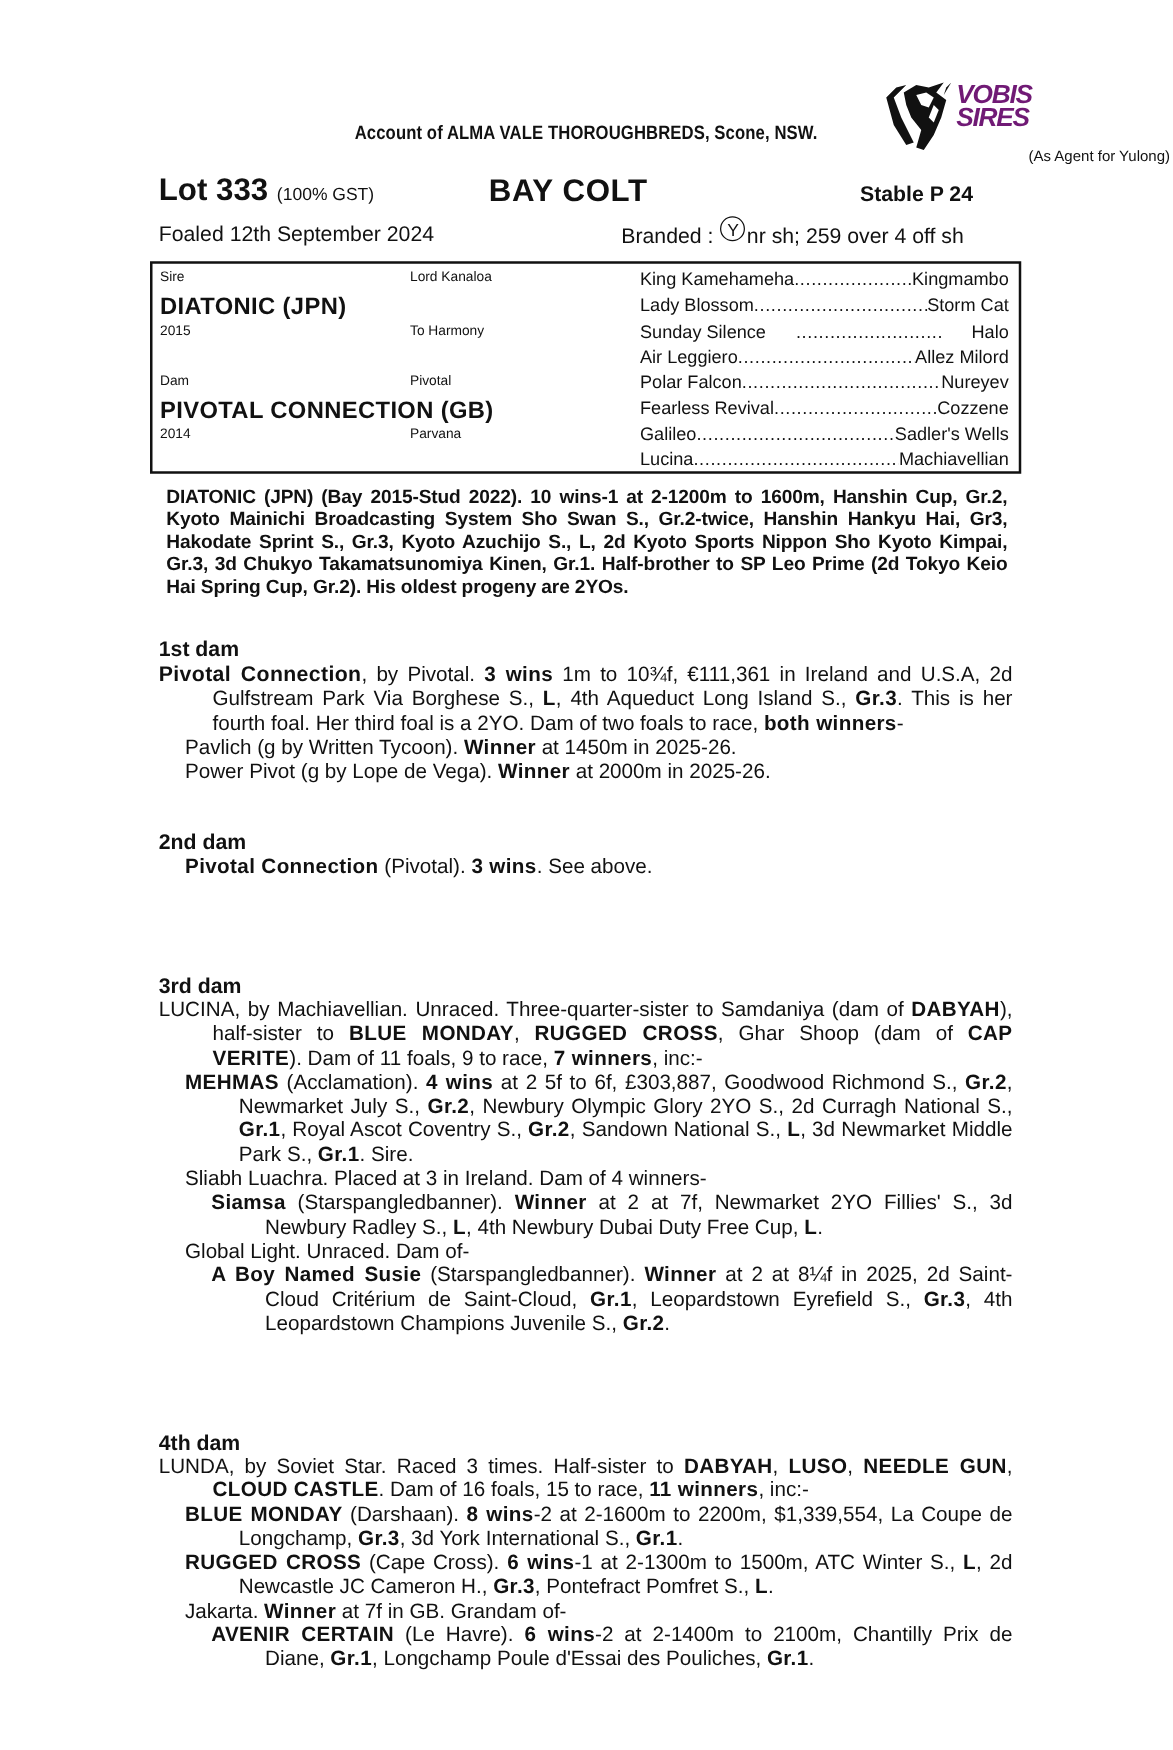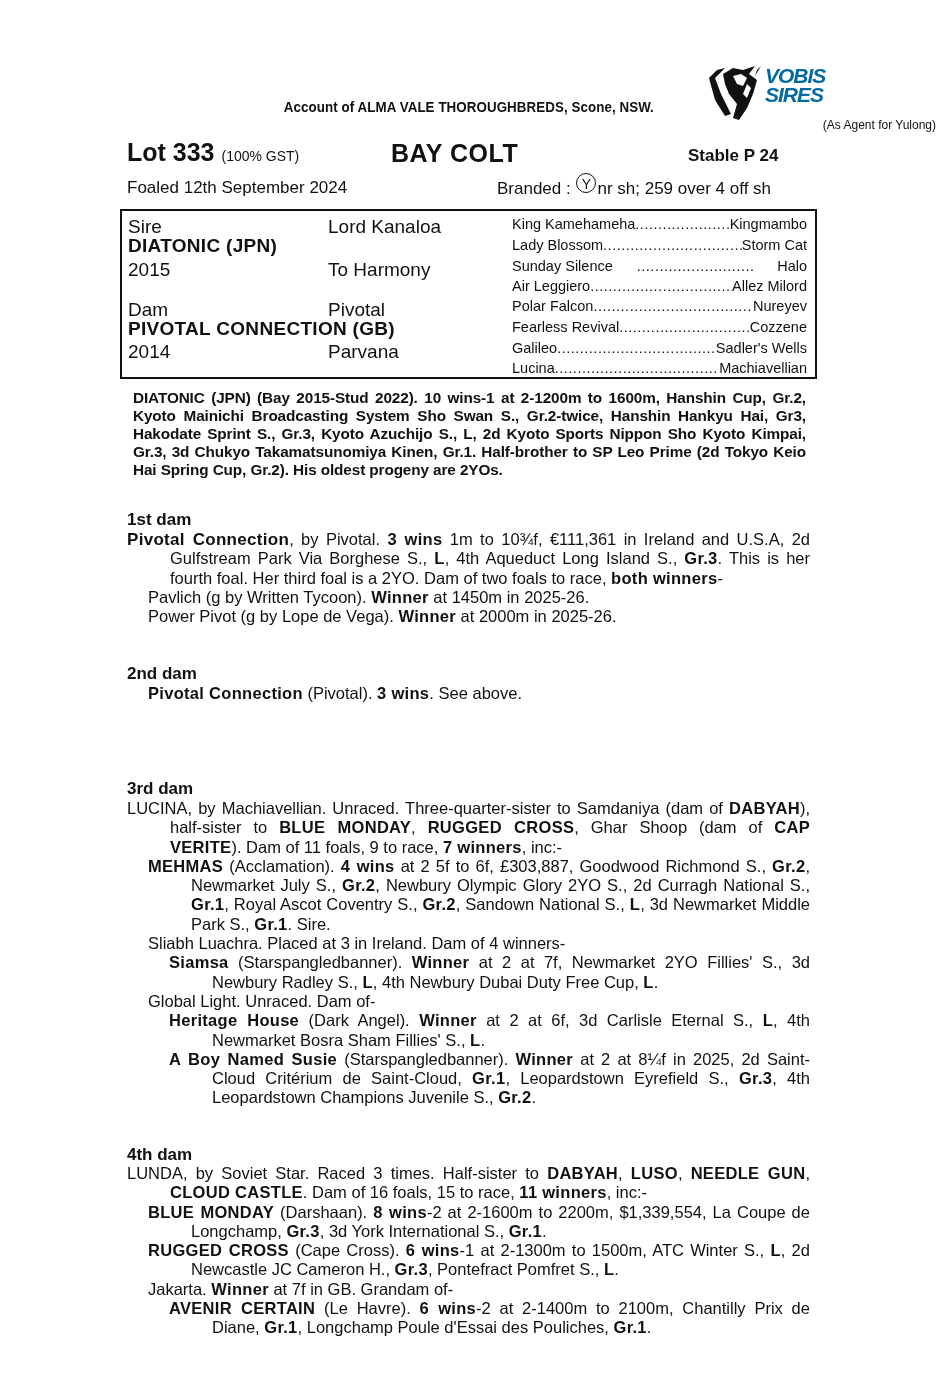--- a/index.html
+++ b/index.html
@@ -1,30 +1,30 @@
 <!DOCTYPE html>
 <html><head>
 <meta charset="utf-8">
 <style>
   html, body { margin:0; padding:0; background:#ffffff; }
   body { width:938px; height:1400px; position:relative; overflow:hidden; color:#111; font-family:"Liberation Sans", sans-serif; }
   .abs { position:absolute; }
   .hdr-account { left:0; width:938px; top:98px; text-align:center; font-weight:bold; font-size:15.5px; transform:scaleX(0.86); transform-origin:468px 0; letter-spacing:0.1px; }
   .hdr-agent { left:0; width:936px; top:118px; text-align:right; font-size:12px; }
   .logo { left:703px; top:64px; width:140px; height:58px; }
-  .logo-text { position:absolute; left:62px; top:2px; font-weight:bold; font-style:italic; font-size:21px; line-height:19px; letter-spacing:-1px; color:#0369a1; }
+  .logo-text { position:absolute; left:62px; top:2px; font-weight:bold; font-style:italic; font-size:21px; line-height:19px; letter-spacing:-1px; color:#701a75; }
   .lot { left:127px; top:138px; font-weight:bold; font-size:25px; }
   .lot small { font-weight:normal; font-size:14px; }
   .colt { left:391px; top:139px; font-weight:bold; font-size:25px; letter-spacing:0.5px; }
   .stable { left:688px; top:146px; font-weight:bold; font-size:17px; }
   .foaled { left:127px; top:178px; font-size:17px; }
   .branded { left:497px; top:178px; font-size:17px; white-space:nowrap; }
   .brand-mark { display:inline-block; width:20px; height:20px; border:1.5px solid #111; border-radius:50%; position:relative; top:-5px; text-align:center; font-size:14px; line-height:20px; margin:0 1px; box-sizing:border-box; }
   .ped { left:120px; top:209px; width:697px; height:170px; border:2px solid #111; box-sizing:border-box; }
-  .ped .cell { position:absolute; font-size:19px; white-space:nowrap; }
+  .ped .cell { position:absolute; font-size:11px; white-space:nowrap; }
   .ped .big { font-weight:bold; font-size:19px; letter-spacing:0.3px; }
   .ped .gp { position:absolute; left:390px; width:295px; font-size:14.5px; display:flex; white-space:nowrap; }
   .ped .gp .dots { flex:1; overflow:hidden; }
   .ped .gp .dots::before { content:"...................................................................................................."; letter-spacing:0.5px; }
   .sire-para { left:133px; top:389px; width:673px; font-weight:bold; font-size:15.3px; line-height:18px; text-align:justify; font-stretch:condensed; letter-spacing:-0.1px; }
   .sec-h { position:absolute; left:127px; font-weight:bold; font-size:17px; }
   .para { position:absolute; left:127px; width:683px; font-size:16.5px; line-height:19.3px; text-align:justify; }
   .para .hang { padding-left:43px; text-indent:-43px; }
   .b { font-weight:bold; letter-spacing:0.3px; }
 </style>
@@ -126,21 +126,20 @@
   <div style="padding-left:21px;"><span class="b">Pivotal Connection</span><span> (Pivotal). </span><span class="b">3 wins</span><span>. See above.</span></div>
 </div>
 
 <div class="sec-h" style="top:779px;">3rd dam</div>
 <div class="para" style="top:799px;">
   <div class="hang"><span>LUCINA, by Machiavellian. Unraced. Three-quarter-sister to Samdaniya (dam of </span><span class="b">DABYAH</span><span>), half-sister to </span><span class="b">BLUE MONDAY</span><span>, </span><span class="b">RUGGED CROSS</span><span>, Ghar Shoop (dam of </span><span class="b">CAP VERITE</span><span>). Dam of 11 foals, 9 to race, </span><span class="b">7 winners</span><span>, inc:-</span></div>
   <div style="padding-left:64px;text-indent:-43px;"><span class="b">MEHMAS</span><span> (Acclamation). </span><span class="b">4 wins</span><span> at 2 5f to 6f, £303,887, Goodwood Richmond S., </span><span class="b">Gr.2</span><span>, Newmarket July S., </span><span class="b">Gr.2</span><span>, Newbury Olympic Glory 2YO S., 2d Curragh National S., </span><span class="b">Gr.1</span><span>, Royal Ascot Coventry S., </span><span class="b">Gr.2</span><span>, Sandown National S., </span><span class="b">L</span><span>, 3d Newmarket Middle Park S., </span><span class="b">Gr.1</span><span>. Sire.</span></div>
   <div style="padding-left:21px;">Sliabh Luachra. Placed at 3 in Ireland. Dam of 4 winners-</div>
   <div style="padding-left:85px;text-indent:-43px;"><span class="b">Siamsa</span><span> (Starspangledbanner). </span><span class="b">Winner</span><span> at 2 at 7f, Newmarket 2YO Fillies' S., 3d Newbury Radley S., </span><span class="b">L</span><span>, 4th Newbury Dubai Duty Free Cup, </span><span class="b">L</span><span>.</span></div>
   <div style="padding-left:21px;">Global Light. Unraced. Dam of-</div>
-  <div style="padding-left:85px;text-indent:-43px;"><span class="b">Heritage House</span><span> (Dark Angel). </span><span class="b">Winner</span><span> at 2 at 6f, 3d Carlisle Eternal S., </span><span class="b">L</span><span>, 4th Newmarket Bosra Sham Fillies' S., </span><span class="b">L</span><span>.</span></div>
   <div style="padding-left:85px;text-indent:-43px;"><span class="b">A Boy Named Susie</span><span> (Starspangledbanner). </span><span class="b">Winner</span><span> at 2 at 8¼f in 2025, 2d Saint-Cloud Critérium de Saint-Cloud, </span><span class="b">Gr.1</span><span>, Leopardstown Eyrefield S., </span><span class="b">Gr.3</span><span>, 4th Leopardstown Champions Juvenile S., </span><span class="b">Gr.2</span><span>.</span></div>
 </div>
 
 <div class="sec-h" style="top:1145px;">4th dam</div>
 <div class="para" style="top:1164px;">
   <div class="hang"><span>LUNDA, by Soviet Star. Raced 3 times. Half-sister to </span><span class="b">DABYAH</span><span>, </span><span class="b">LUSO</span><span>, </span><span class="b">NEEDLE GUN</span><span>, </span><span class="b">CLOUD CASTLE</span><span>. Dam of 16 foals, 15 to race, </span><span class="b">11 winners</span><span>, inc:-</span></div>
   <div style="padding-left:64px;text-indent:-43px;"><span class="b">BLUE MONDAY</span><span> (Darshaan). </span><span class="b">8 wins</span><span>-2 at 2-1600m to 2200m, $1,339,554, La Coupe de Longchamp, </span><span class="b">Gr.3</span><span>, 3d York International S., </span><span class="b">Gr.1</span><span>.</span></div>
   <div style="padding-left:64px;text-indent:-43px;"><span class="b">RUGGED CROSS</span><span> (Cape Cross). </span><span class="b">6 wins</span><span>-1 at 2-1300m to 1500m, ATC Winter S., </span><span class="b">L</span><span>, 2d Newcastle JC Cameron H., </span><span class="b">Gr.3</span><span>, Pontefract Pomfret S., </span><span class="b">L</span><span>.</span></div>
   <div style="padding-left:21px;"><span>Jakarta. </span><span class="b">Winner</span><span> at 7f in GB. Grandam of-</span></div>
   <div style="padding-left:85px;text-indent:-43px;"><span class="b">AVENIR CERTAIN</span><span> (Le Havre). </span><span class="b">6 wins</span><span>-2 at 2-1400m to 2100m, Chantilly Prix de Diane, </span><span class="b">Gr.1</span><span>, Longchamp Poule d'Essai des Pouliches, </span><span class="b">Gr.1</span><span>.</span></div>

